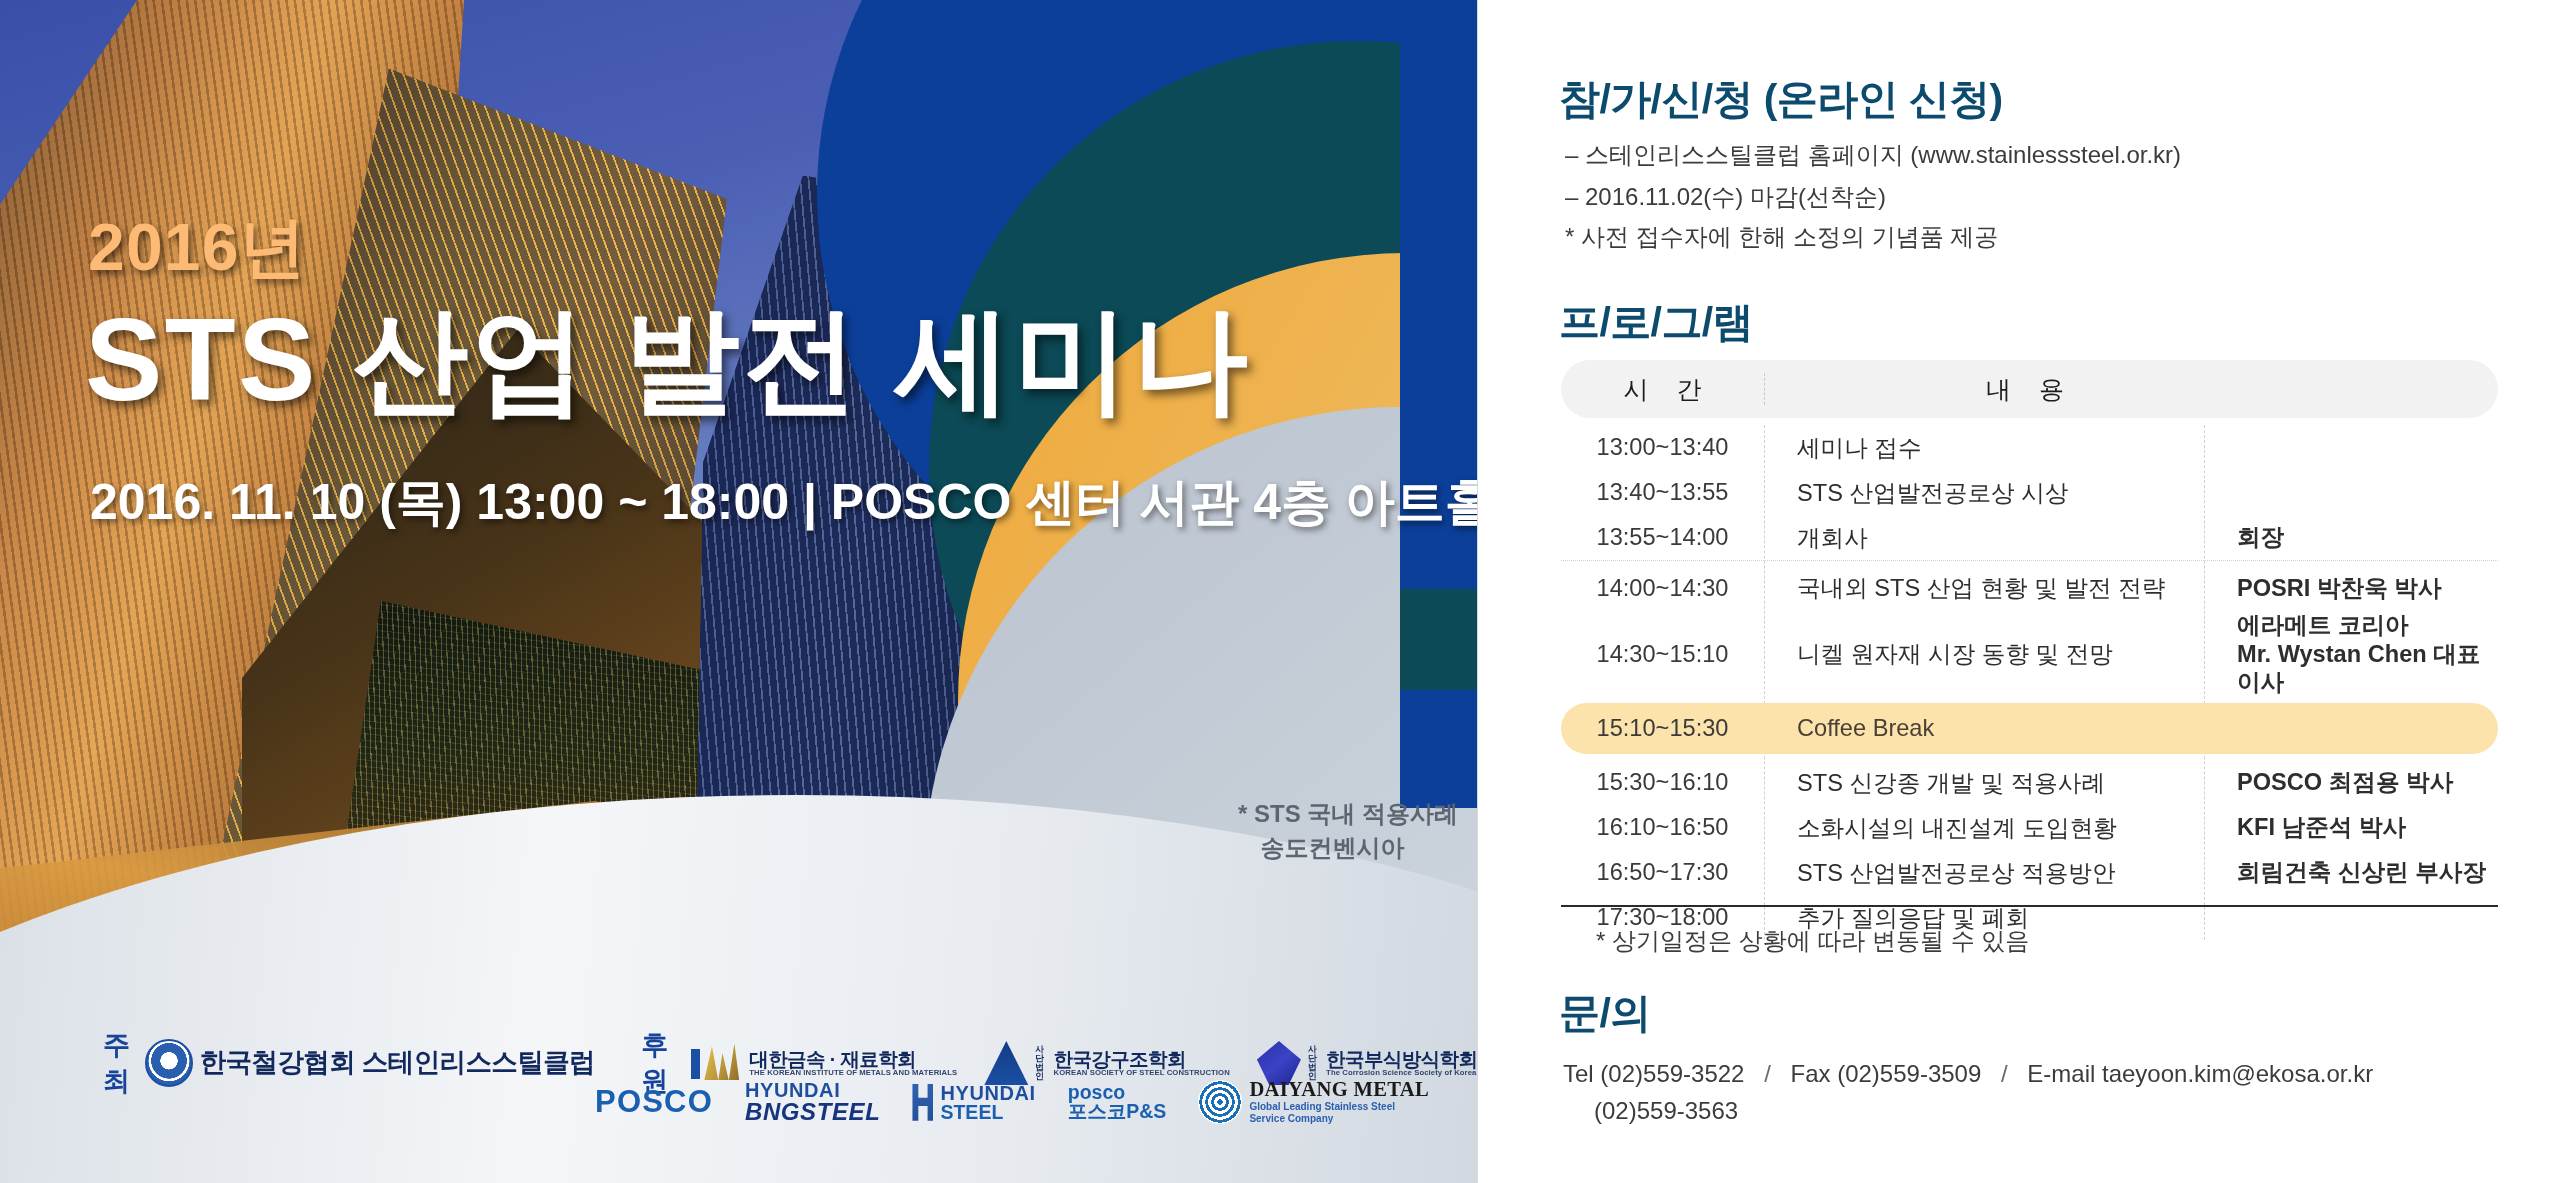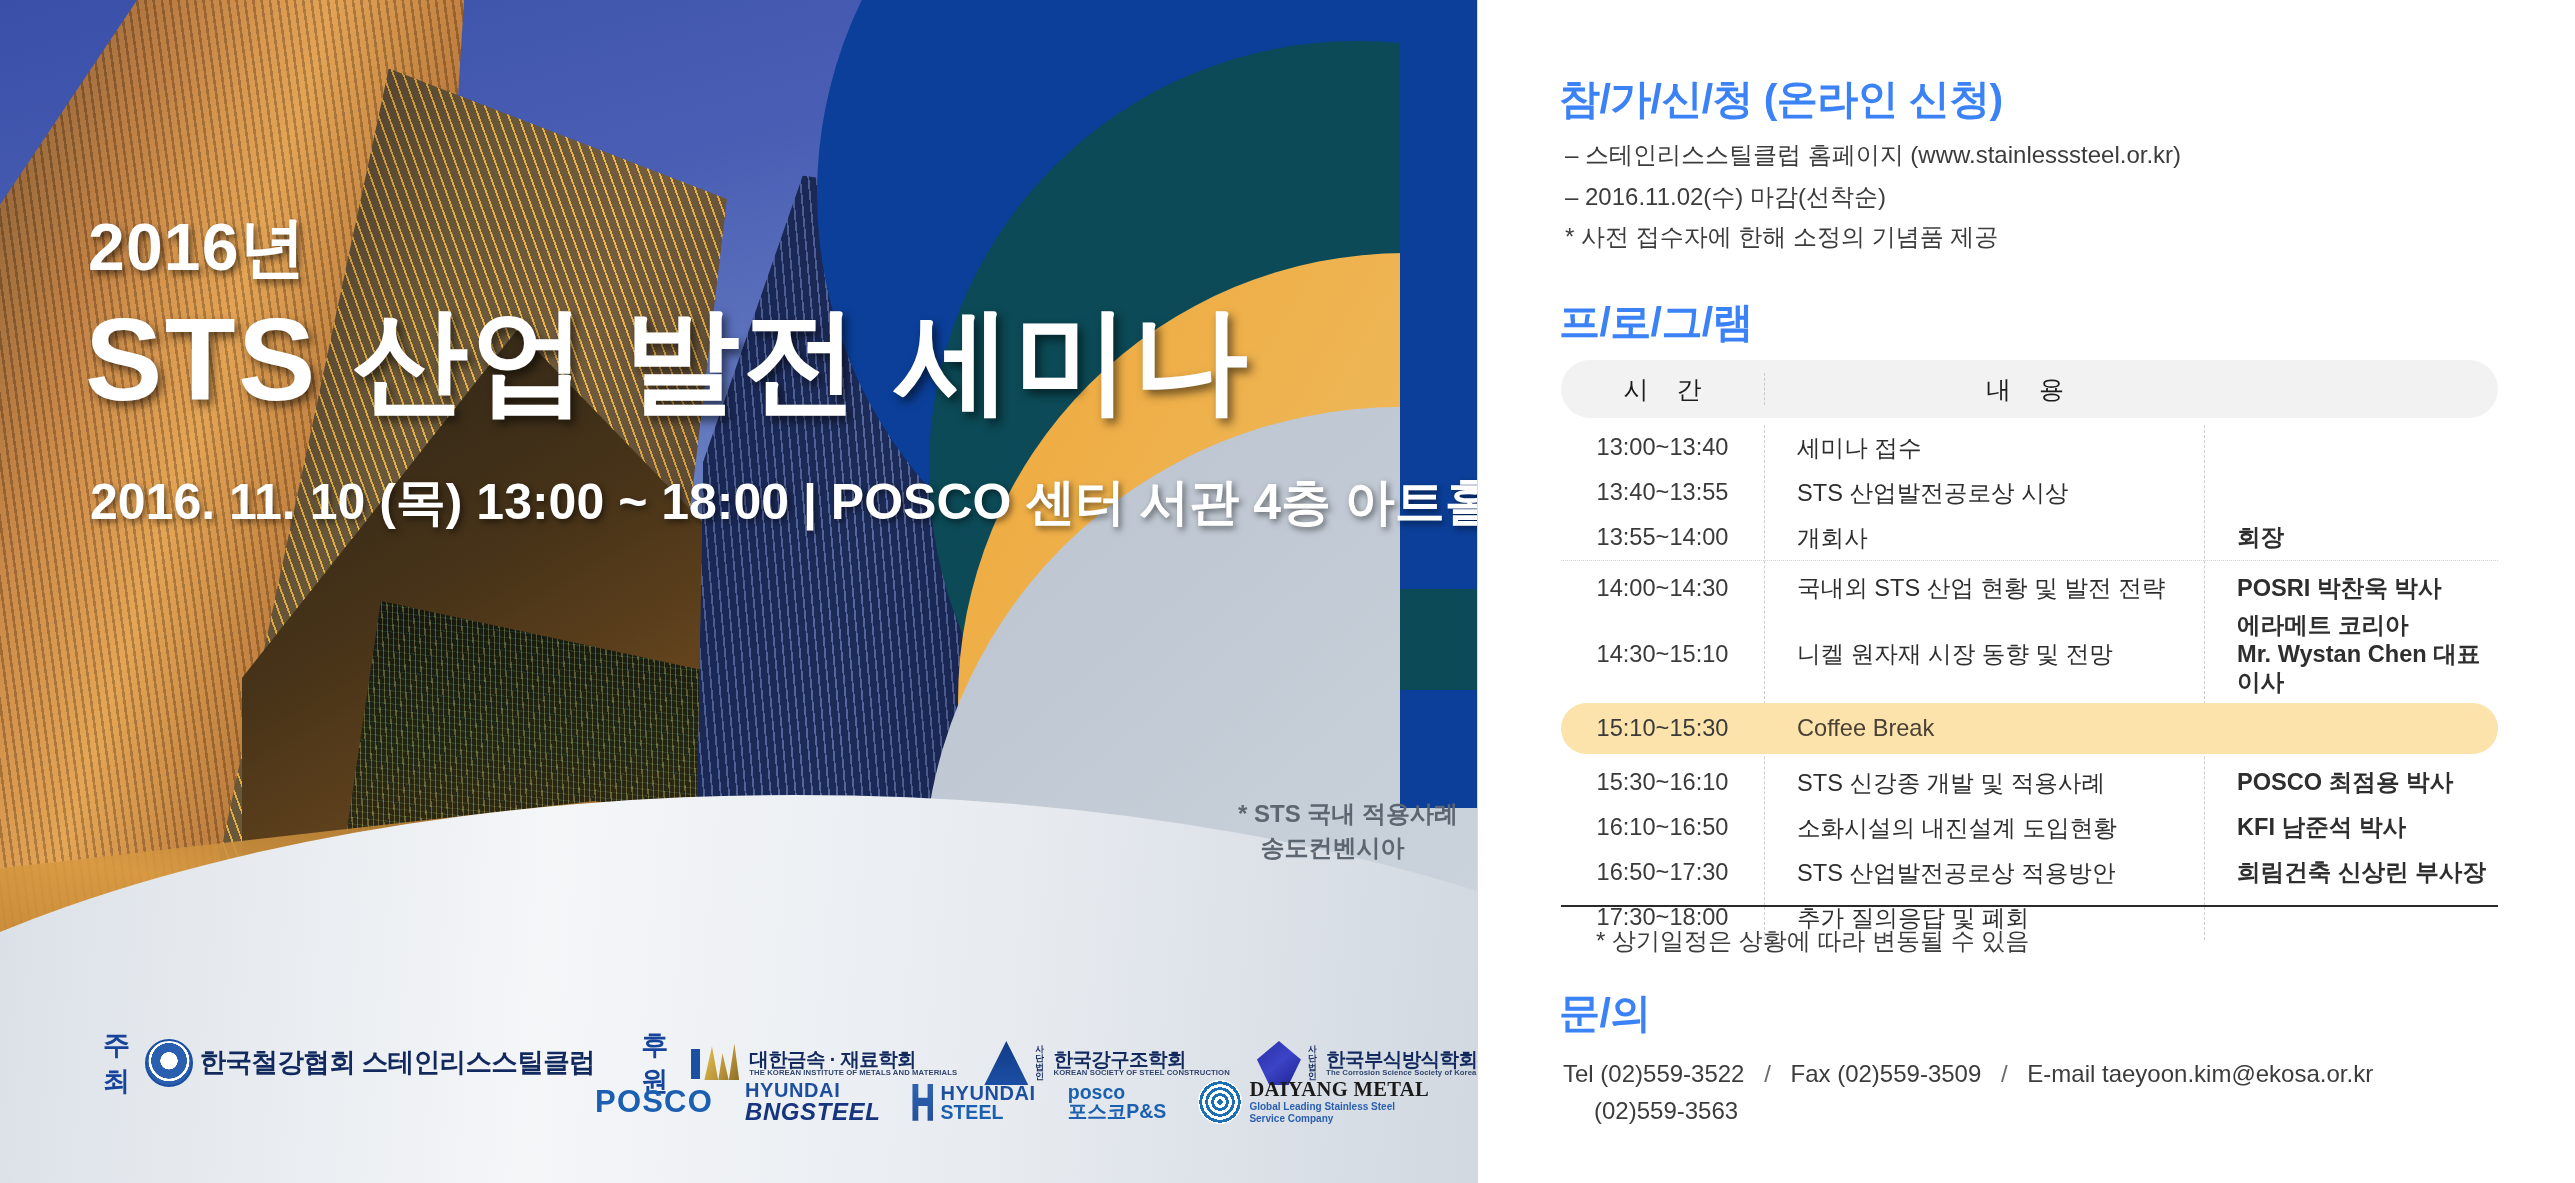--- a/index.html
+++ b/index.html
@@ -120,21 +120,21 @@
   }
   .gold-sweep{
     position:absolute;left:460px;bottom:-778px;width:1297px;height:1061px;
     background:linear-gradient(95deg,#d68a1e 0%,#efa931 45%,#f5b94e 100%);
     border-radius:50% 50% 0 0 / 40% 40% 0 0;
   }
 
   
   .pt-year{
     position:absolute;left:88px;top:203px;z-index:40;
-    font-size:66px;font-weight:700;color:#ffffff;letter-spacing:1.2px;
+    font-size:66px;font-weight:700;color:#fdba74;letter-spacing:1.2px;
     text-shadow:2.9px 3.5px 7px rgba(0,0,0,.55);
   }
   .pt-title{
     position:absolute;left:85px;top:283px;z-index:40;
     font-size:116px;font-weight:700;color:#fff;letter-spacing:2.4px;white-space:nowrap;
     text-shadow:4.1px 4.7px 9.4px rgba(0,0,0,.55);
   }
   .pt-sub{
     position:absolute;left:90px;top:469px;z-index:40;
     font-size:50px;font-weight:700;color:#fff;white-space:nowrap;
@@ -202,21 +202,21 @@
     background:linear-gradient(180deg,#2f62b0 0%,#23509a 100%);
     clip-path:polygon(0 0,28% 0,28% 38%,72% 38%,72% 0,100% 0,100% 100%,72% 100%,72% 60%,28% 60%,28% 100%,0 100%);
   }
 
   
   .divider{position:absolute;left:1477px;top:0;width:1.2px;height:1184px;background:#d6d9dd;}
 
   
   .panel{position:absolute;left:1478px;top:0;width:1098px;height:1184px;background:#fff;}
   .blue-head{
-    color:#3b82f6;font-weight:800;letter-spacing:-0.6px;white-space:nowrap;
+    color:#0c4a6e;font-weight:800;letter-spacing:-0.6px;white-space:nowrap;
   }
   .h-apply{position:absolute;left:81px;top:72px;font-size:41px;}
   .h-prog{position:absolute;left:81px;top:295px;font-size:41px;}
   .h-contact{position:absolute;left:81px;top:986px;font-size:41px;}
 
   .bullets{position:absolute;left:87px;top:143px;}
   .bul{font-size:24px;color:#3c3c3c;line-height:1.0;margin-bottom:17.7px;white-space:nowrap;}
   .note-gift{position:absolute;left:87px;top:221px;font-size:24px;color:#3c3c3c;white-space:nowrap;}
 
   

